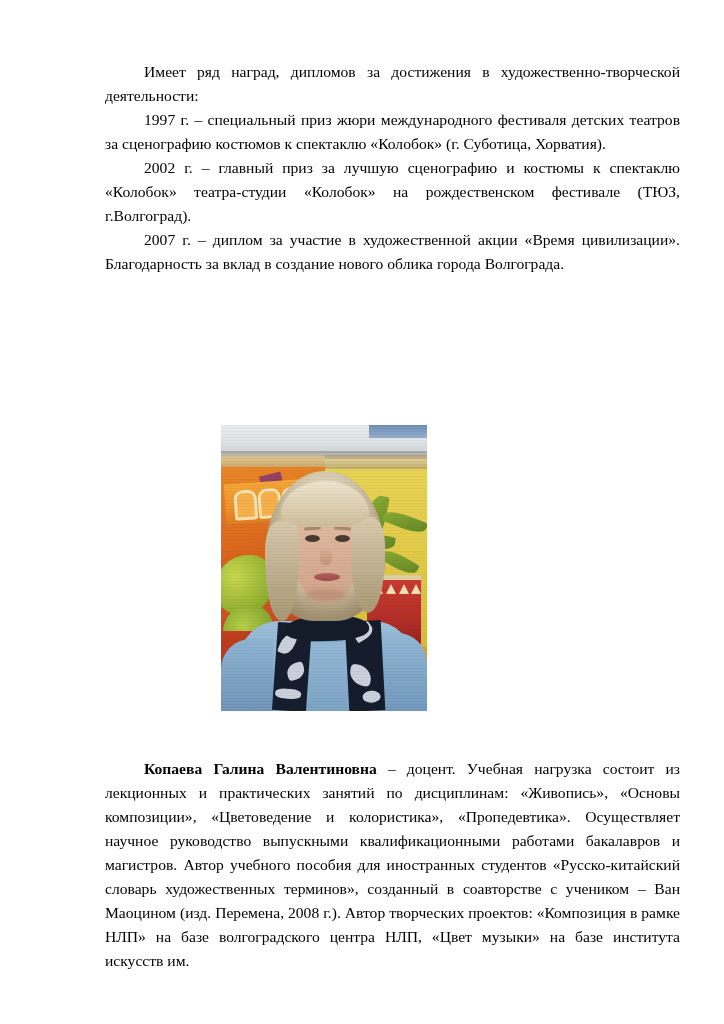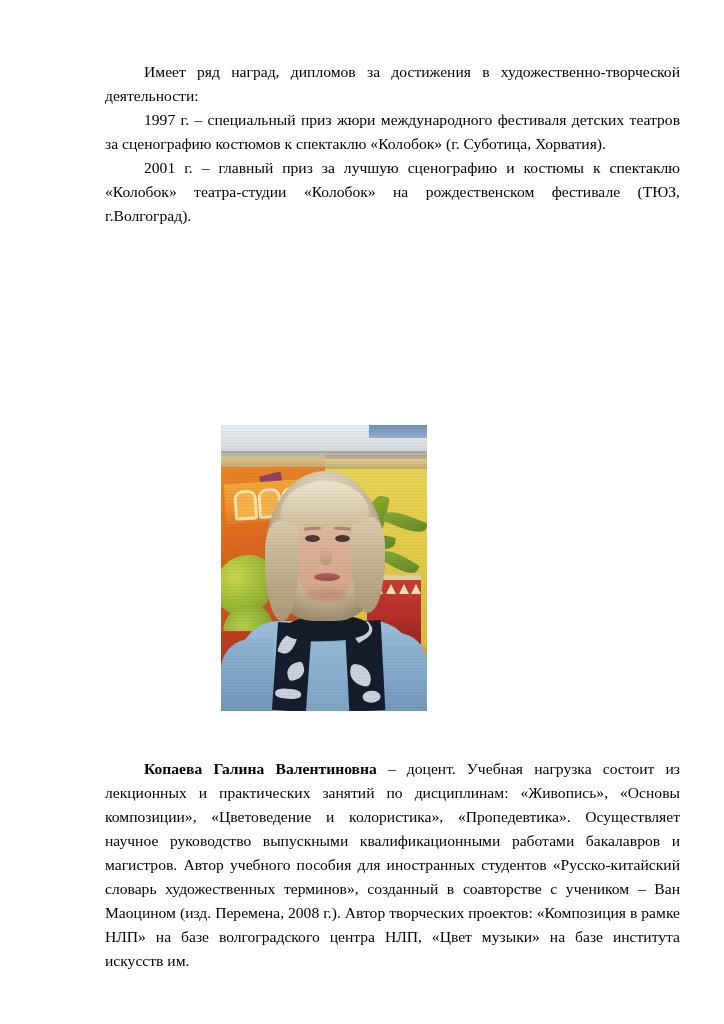--- a/index.html
+++ b/index.html
@@ -375,24 +375,25 @@
 <body>
 
 <div class="page">
 
   <div class="content">
 
     <p class="para">Имеет   ряд наград, дипломов за достижения в художественно-творческой деятельности:</p>
 
     <p class="para">1997 г. – специальный приз жюри международного фестиваля детских театров за сценографию костюмов к спектаклю «Колобок» (г. Суботица, Хорватия).</p>
 
-    <p class="para">2001 г. – главный приз за лучшую сценографию и костюмы к спектаклю «Колобок» театра-студии «Колобок» на рождественском фестивале (ТЮЗ, г.Волгоград).</p>
-
-
-
+    <p class="para">2002 г. – главный приз за лучшую сценографию и костюмы к спектаклю «Колобок» театра-студии «Колобок» на рождественском фестивале (ТЮЗ, г.Волгоград).</p>
+
+
+
+    <p class="para">2007 г. – диплом за участие в художественной акции «Время цивилизации». Благодарность за вклад в создание нового облика города Волгограда.</p>
 
   </div>
 
   <div class="photo-wrap">
     <div class="photo">
 
       <div class="paint-left">
         <div class="pl-frame"></div>
         <div class="pl-purple"></div>
         <div class="pl-band">

